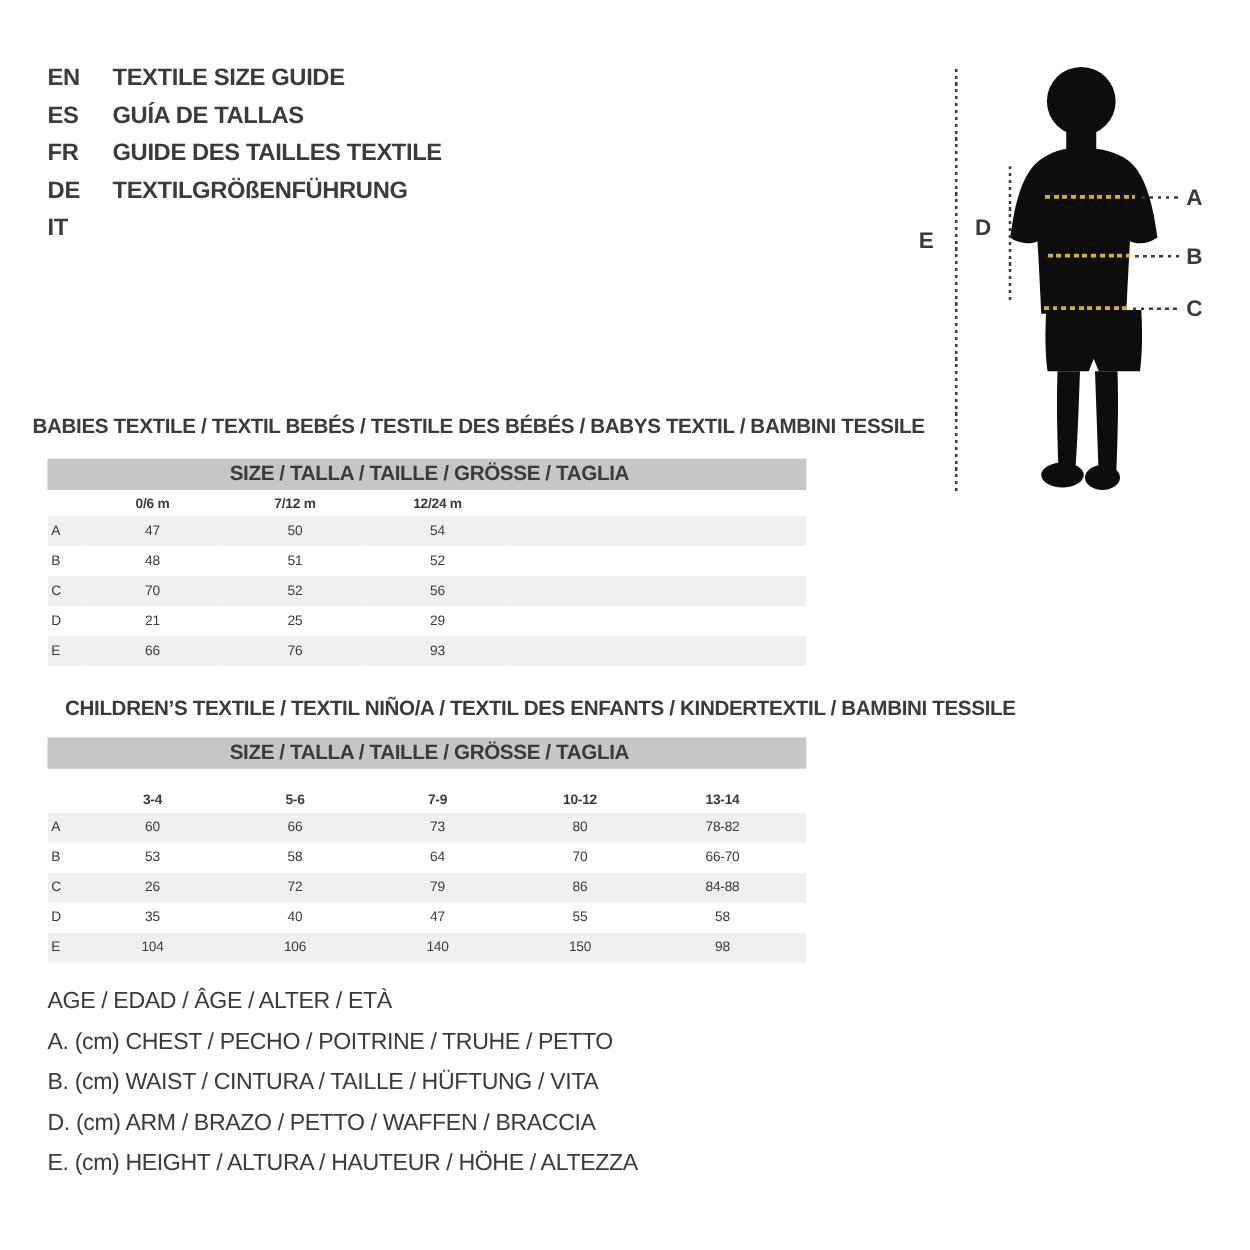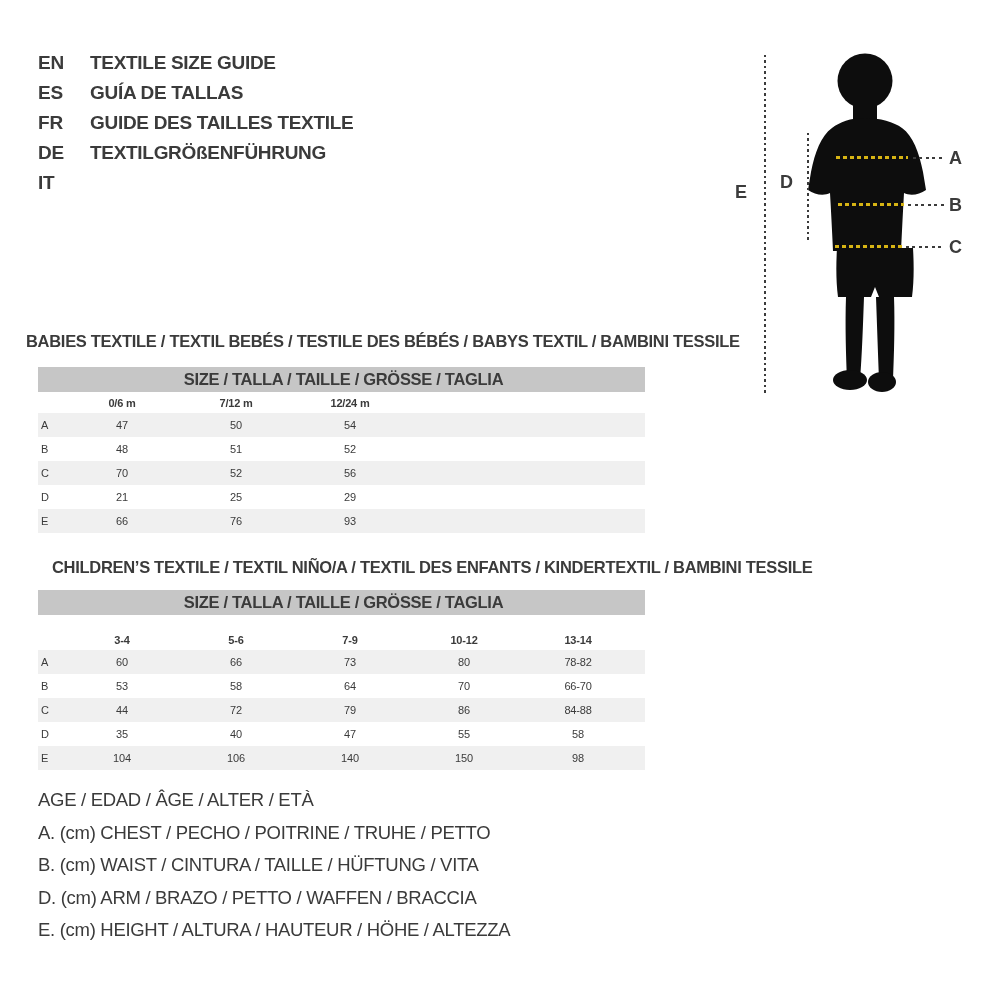--- a/index.html
+++ b/index.html
@@ -201,21 +201,21 @@
       <td class="rowlabel">B</td>
       <td>53</td>
       <td>58</td>
       <td>64</td>
       <td>70</td>
       <td>66-70</td>
       <td></td>
     </tr>
     <tr>
       <td class="rowlabel">C</td>
-      <td>44</td>
+      <td>26</td>
       <td>72</td>
       <td>79</td>
       <td>86</td>
       <td>84-88</td>
       <td></td>
     </tr>
     <tr>
       <td class="rowlabel">D</td>
       <td>35</td>
       <td>40</td>

